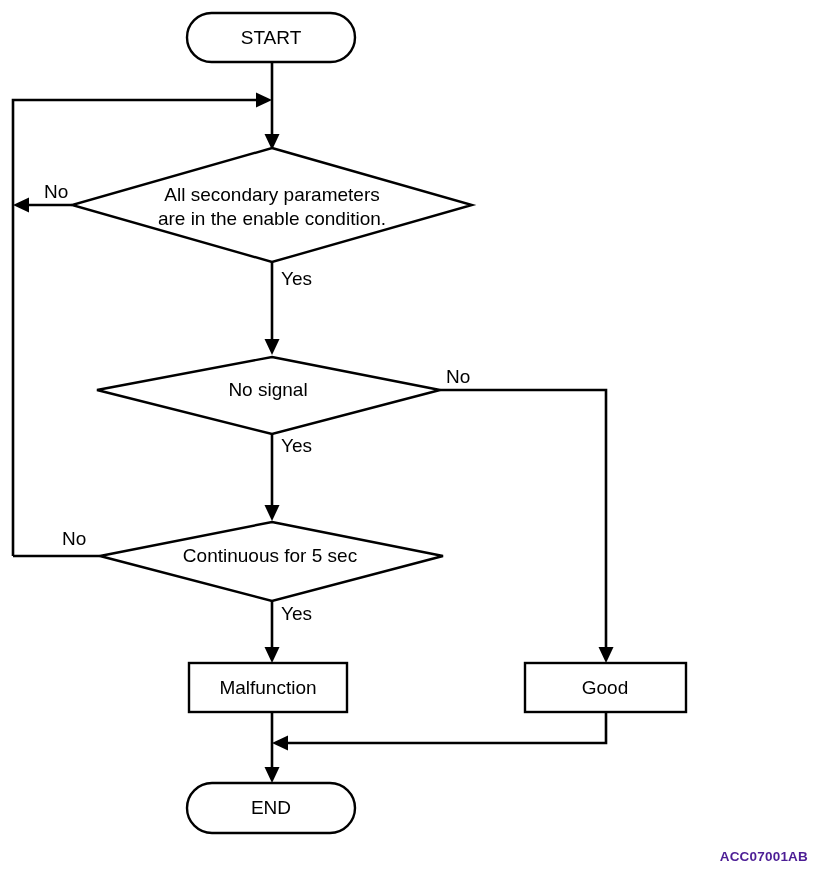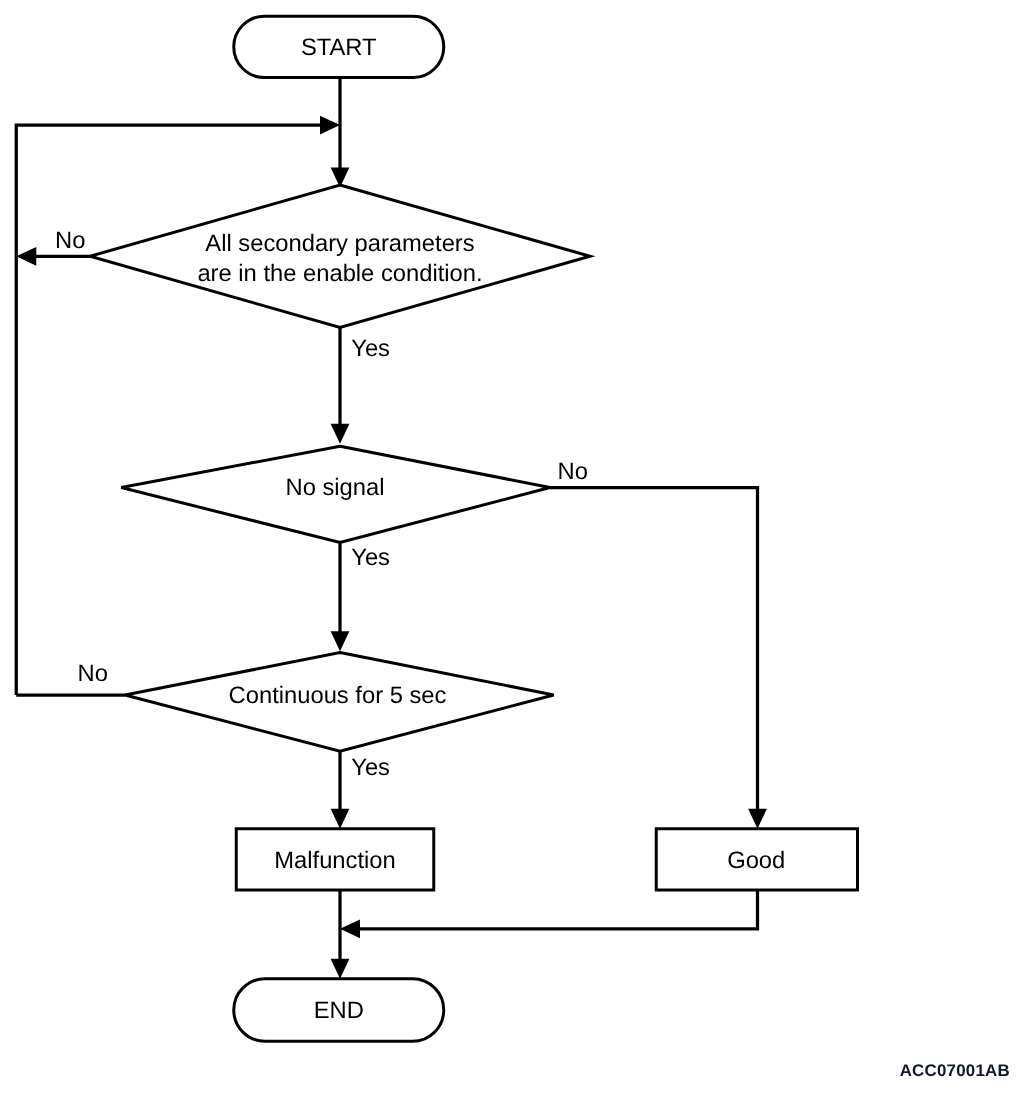--- a/index.html
+++ b/index.html
@@ -50,21 +50,21 @@
     text-anchor: start;
     dominant-baseline: middle;
   }
   .figure-code {
     position: absolute;
     right: 14px;
     bottom: 14px;
     font-family: "Liberation Sans", sans-serif;
     font-size: 13.5px;
     font-weight: bold;
-    color: #0f172a;
+    color: #4c1d95;
     letter-spacing: 0.2px;
   }
 </style>
 </head>
 <body>
 
 <svg id="flow-canvas" viewBox="0 0 822 878" xmlns="http://www.w3.org/2000/svg">
 
   <path class="connector" d="M272,62 L272,141"></path>
   <polygon class="arrow-head" points="272,150 264.5,134 279.5,134"></polygon>

